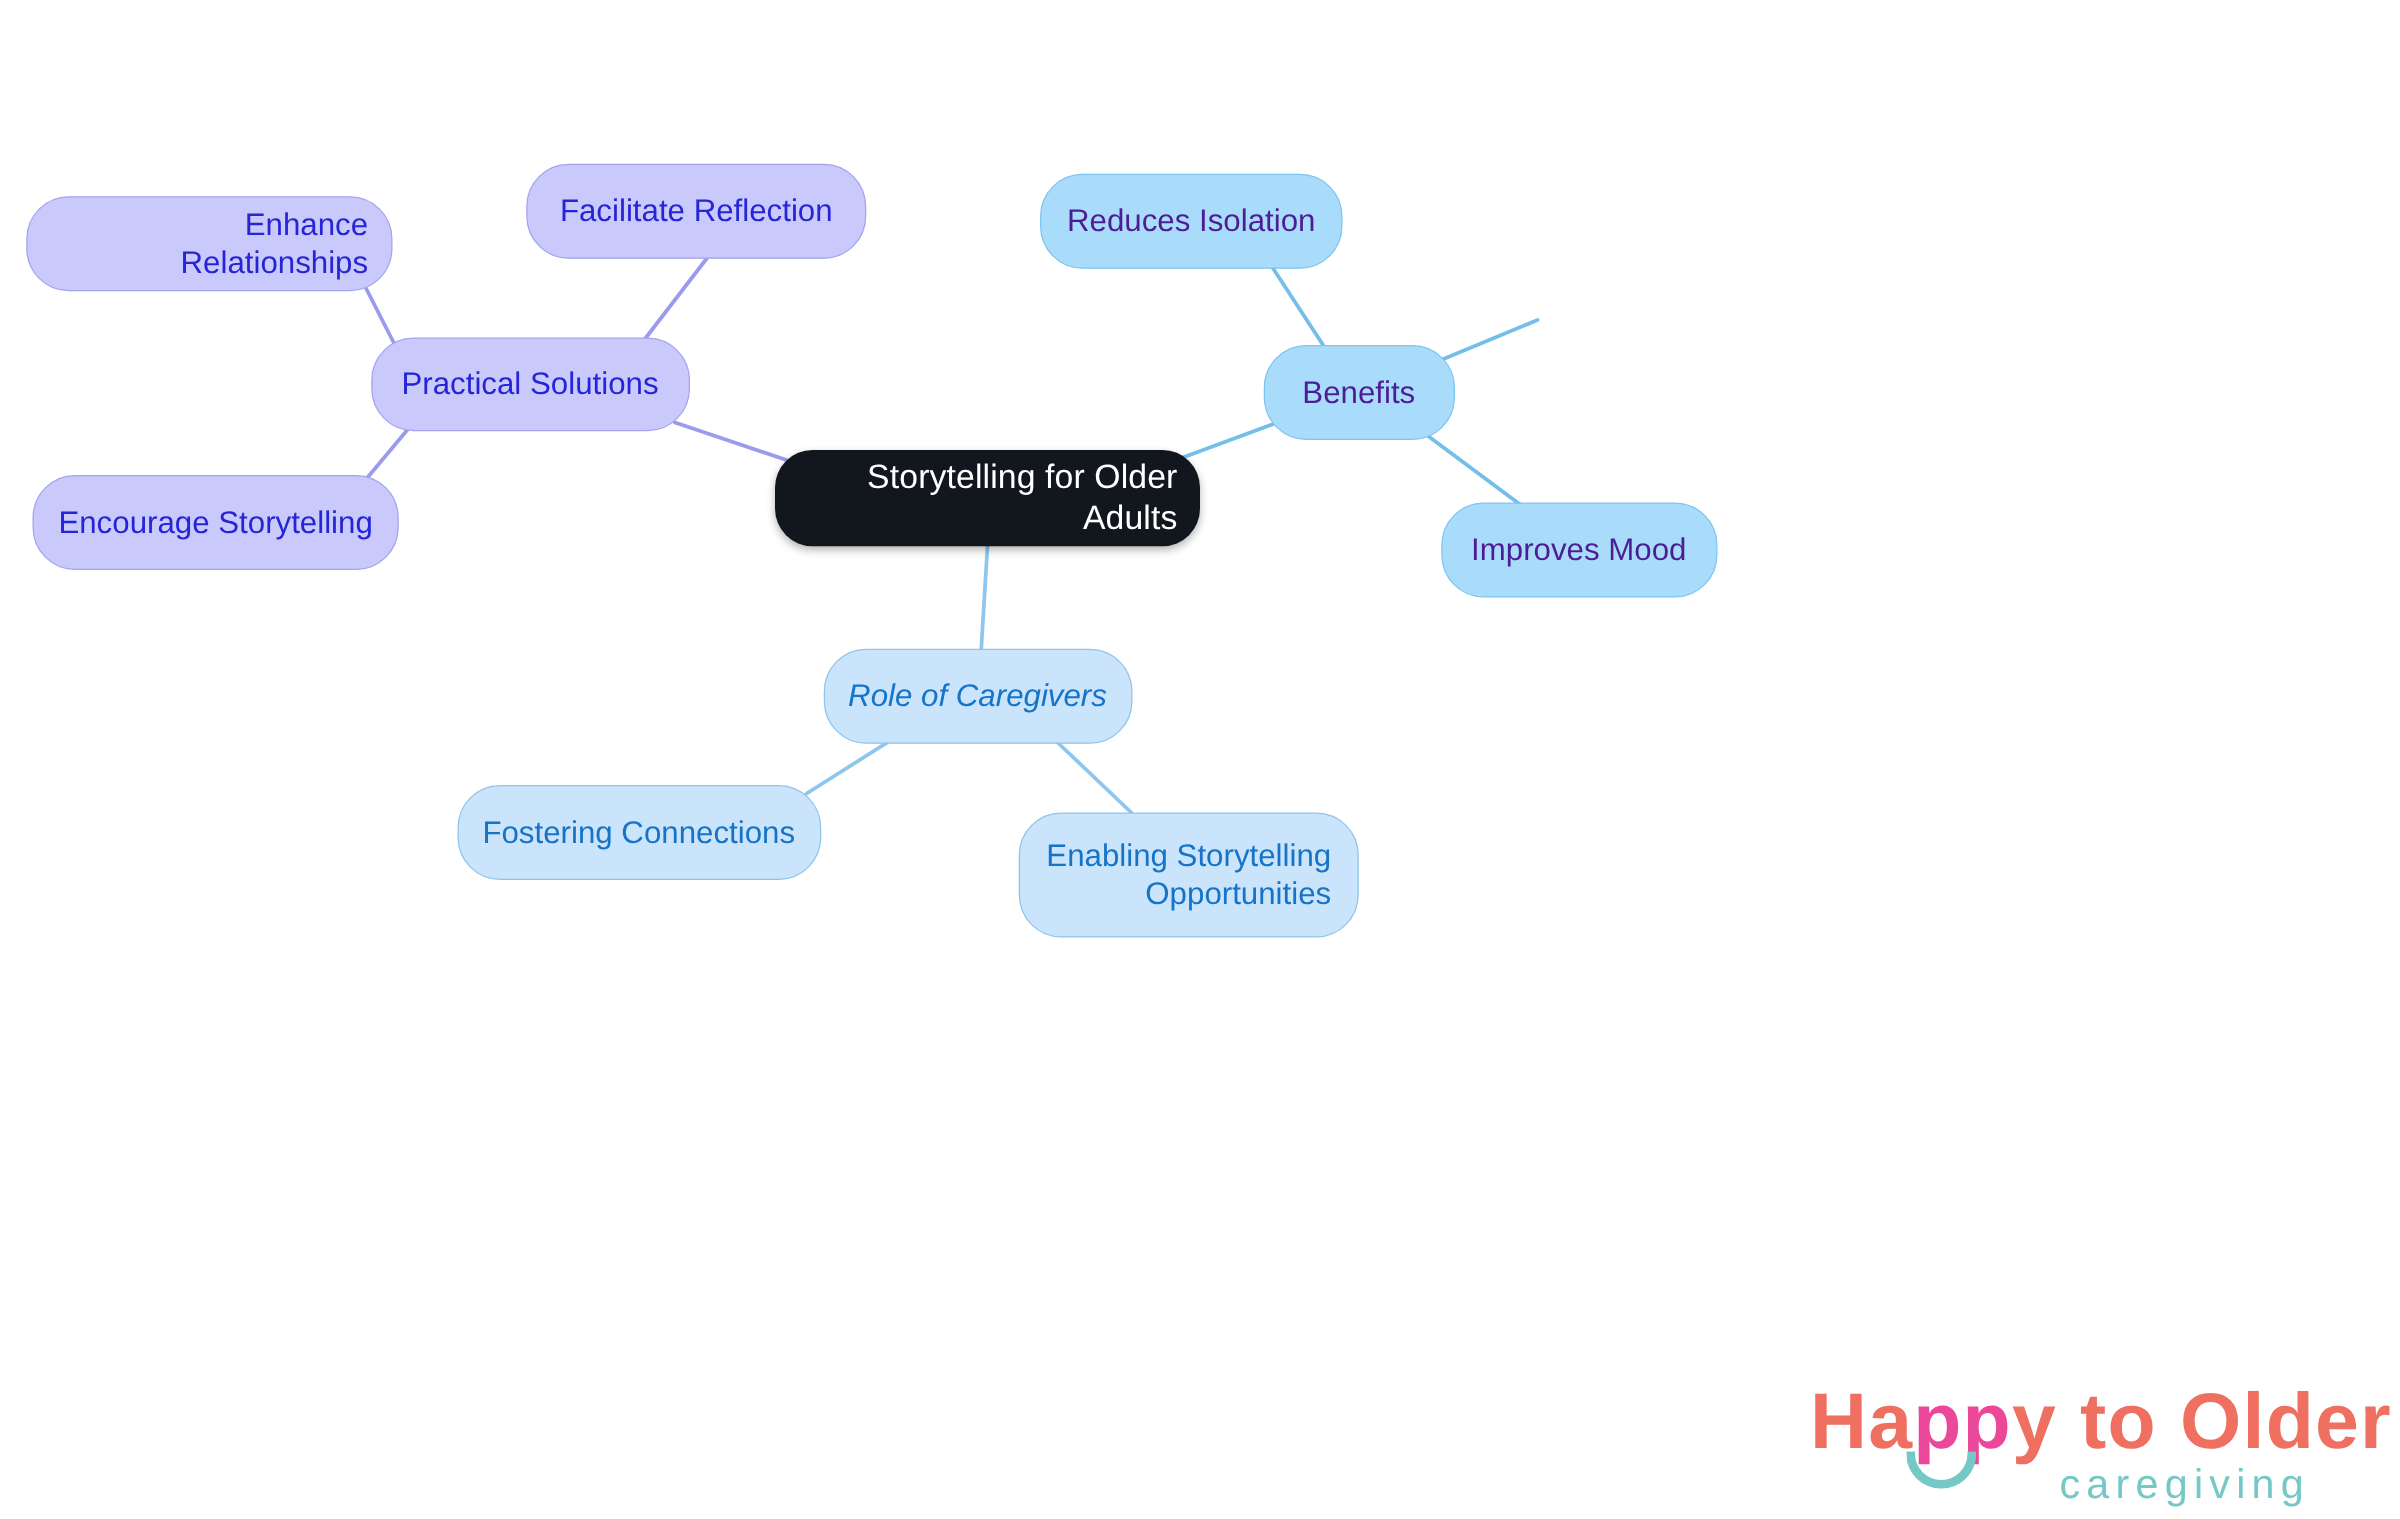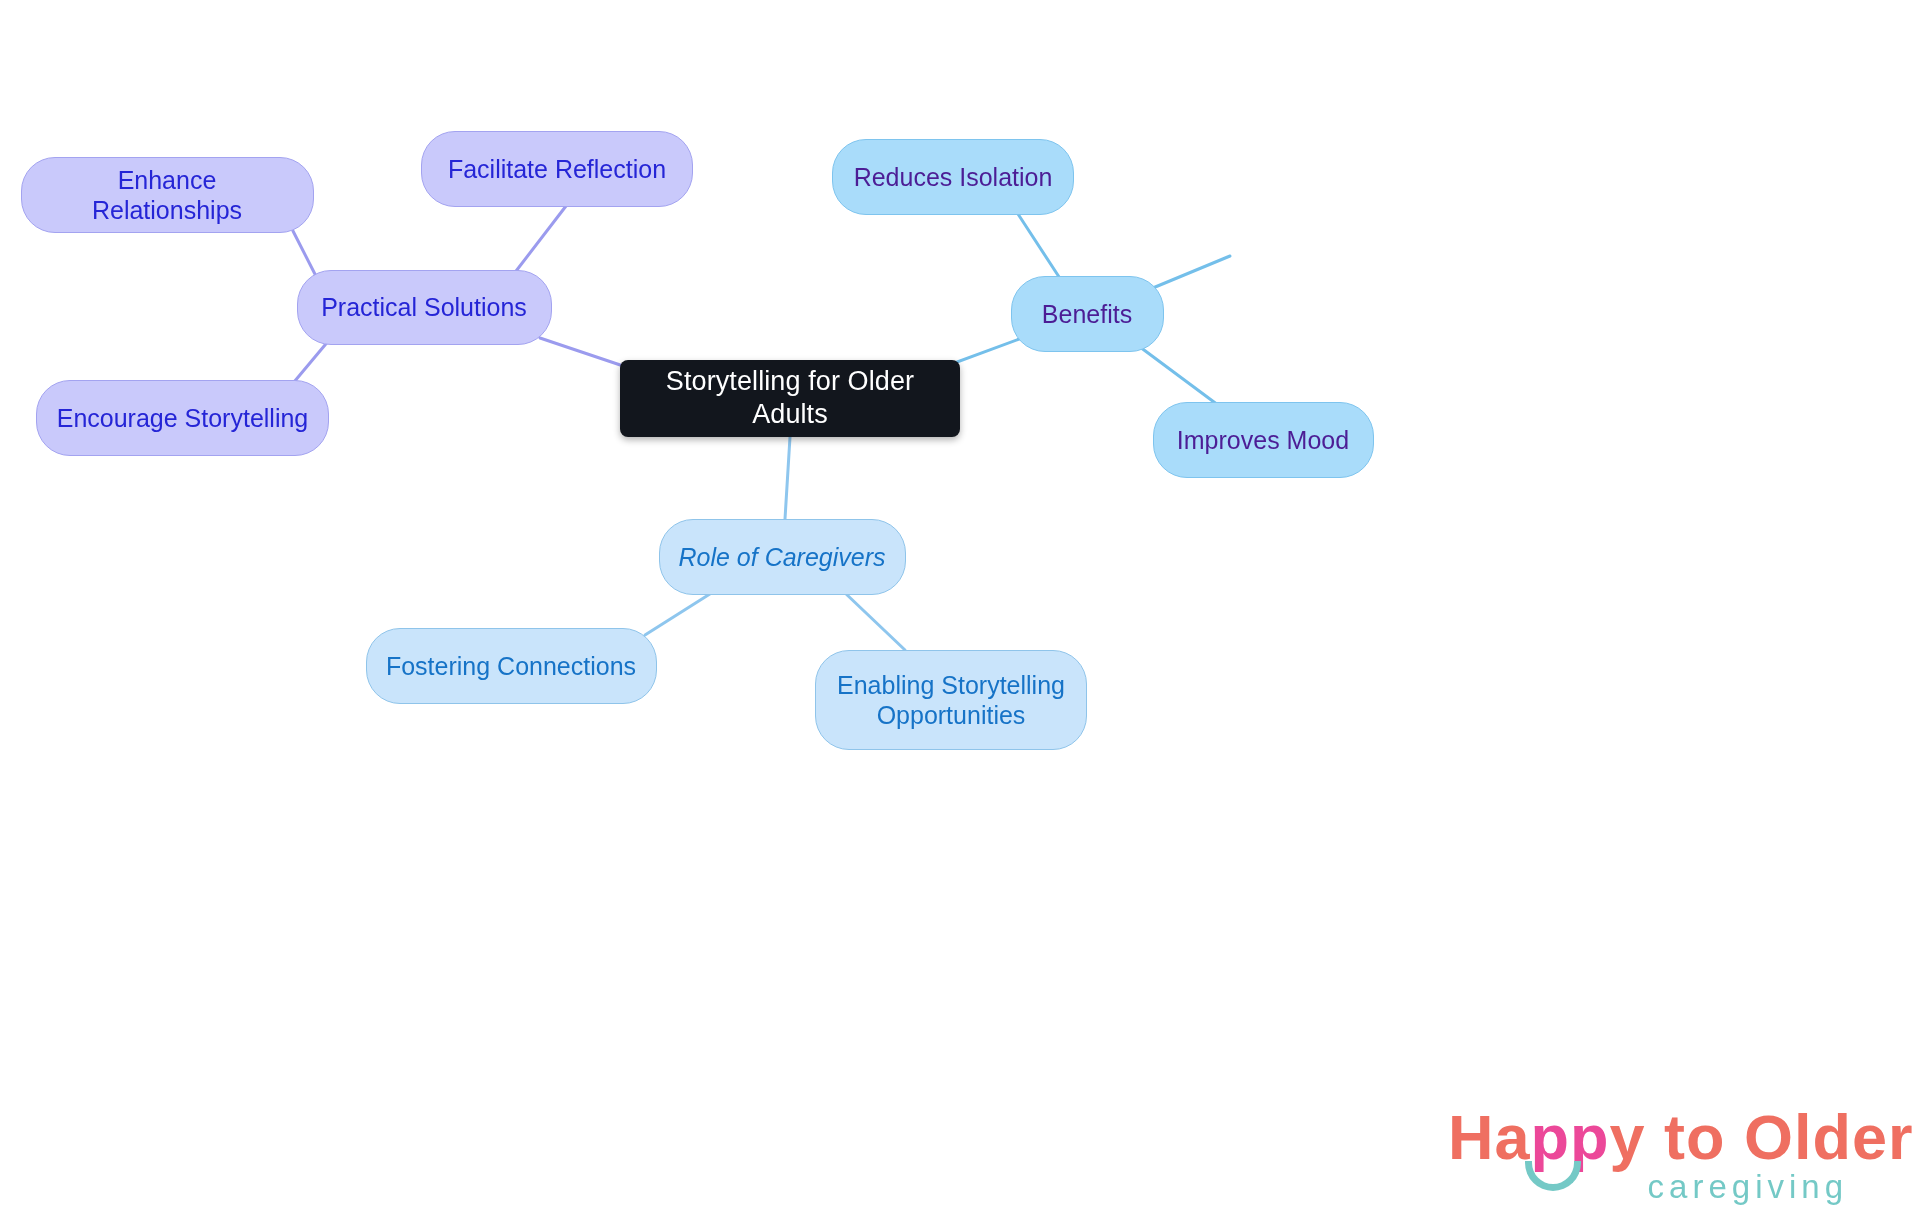--- a/index.html
+++ b/index.html
@@ -21,31 +21,31 @@
     top: 0; left: 0;
     width: 1920px;
     height: 1215px;
     pointer-events: none;
   }
   .node {
     position: absolute;
     display: flex;
     align-items: center;
     justify-content: center;
-    text-align: center;
+    text-align: right;
     border-radius: 34px;
     line-height: 1.22;
     white-space: pre-line;
     padding: 0 18px;
   }
   .node.root {
     background: #12161d;
     color: #ffffff;
     font-size: 27px;
-    border-radius: 8px;
+    border-radius: 30px;
     box-shadow: 0 3px 7px rgba(0,0,0,0.30);
     letter-spacing: 0.1px;
   }
   .node.purple {
     background: #c9c9fb;
     color: #2525d6;
     border: 1.6px solid #a3a3f0;
     font-size: 25px;
   }
   .node.blue-mid {
@@ -115,21 +115,21 @@
       <line x1="1140" y1="347" x2="1222" y2="408" stroke="#74bfea" stroke-width="3" stroke-linecap="round"></line>
       <line x1="790" y1="437" x2="785" y2="519" stroke="#8ec6ee" stroke-width="3" stroke-linecap="round"></line>
       <line x1="713" y1="592" x2="645" y2="635" stroke="#8ec6ee" stroke-width="3" stroke-linecap="round"></line>
       <line x1="844" y1="592" x2="905" y2="650" stroke="#8ec6ee" stroke-width="3" stroke-linecap="round"></line>
     </svg>
 
   <div class="node purple" style="left: 20.5px; top: 157px; width: 293px; height: 76px;"><span>Enhance Relationships</span></div>
 
   <div class="node purple" style="left: 421px; top: 131px; width: 272px; height: 76px;"><span>Facilitate Reflection</span></div>
 
-  <div class="node purple" style="left: 36px; top: 380px; width: 293px; height: 76px;"><span>Encourage Storytelling</span></div>
+  <div class="node purple" style="left: 26px; top: 380px; width: 293px; height: 76px;"><span>Encourage Storytelling</span></div>
 
   <div class="node purple" style="left: 296.5px; top: 269.5px; width: 255px; height: 75px;"><span>Practical Solutions</span></div>
 
   <div class="node blue-mid" style="left: 832px; top: 139px; width: 242px; height: 76px;"><span>Reduces Isolation</span></div>
 
 
   <div class="node blue-mid" style="left: 1152.5px; top: 402px; width: 221px; height: 76px;"><span>Improves Mood</span></div>
 
   <div class="node blue-light" style="left: 365.5px; top: 628px; width: 291px; height: 76px;"><span>Fostering Connections</span></div>
 

